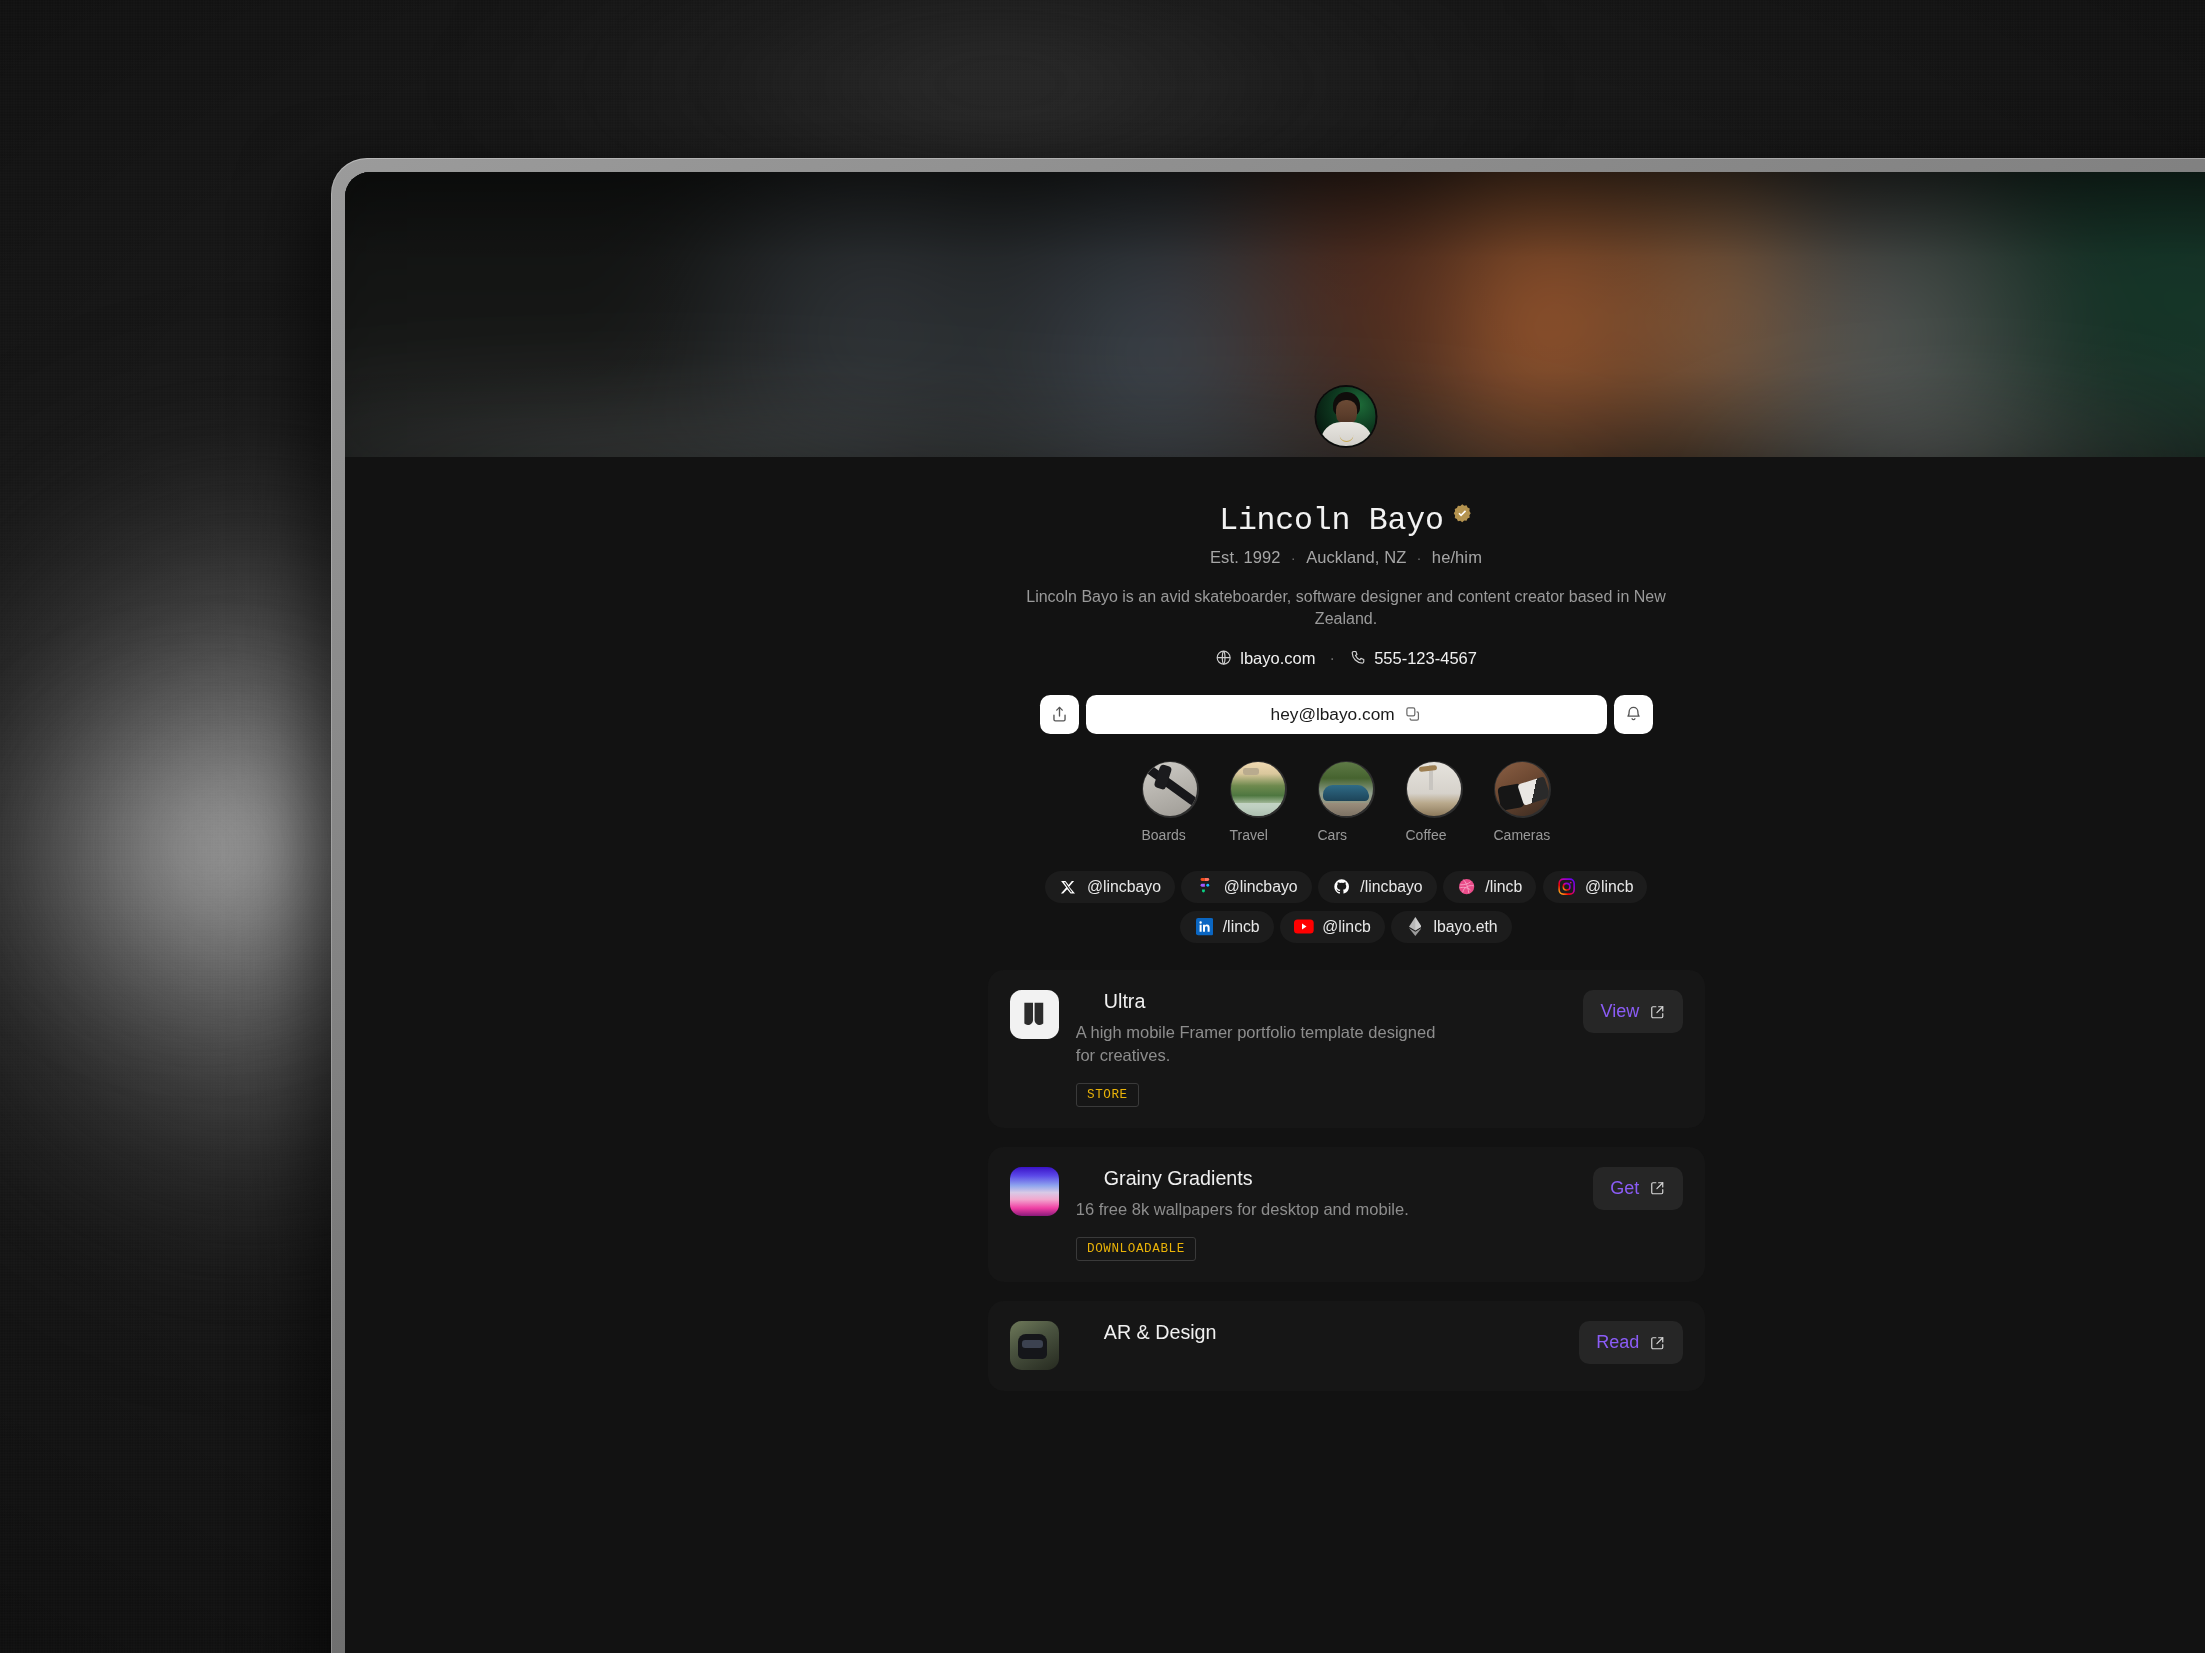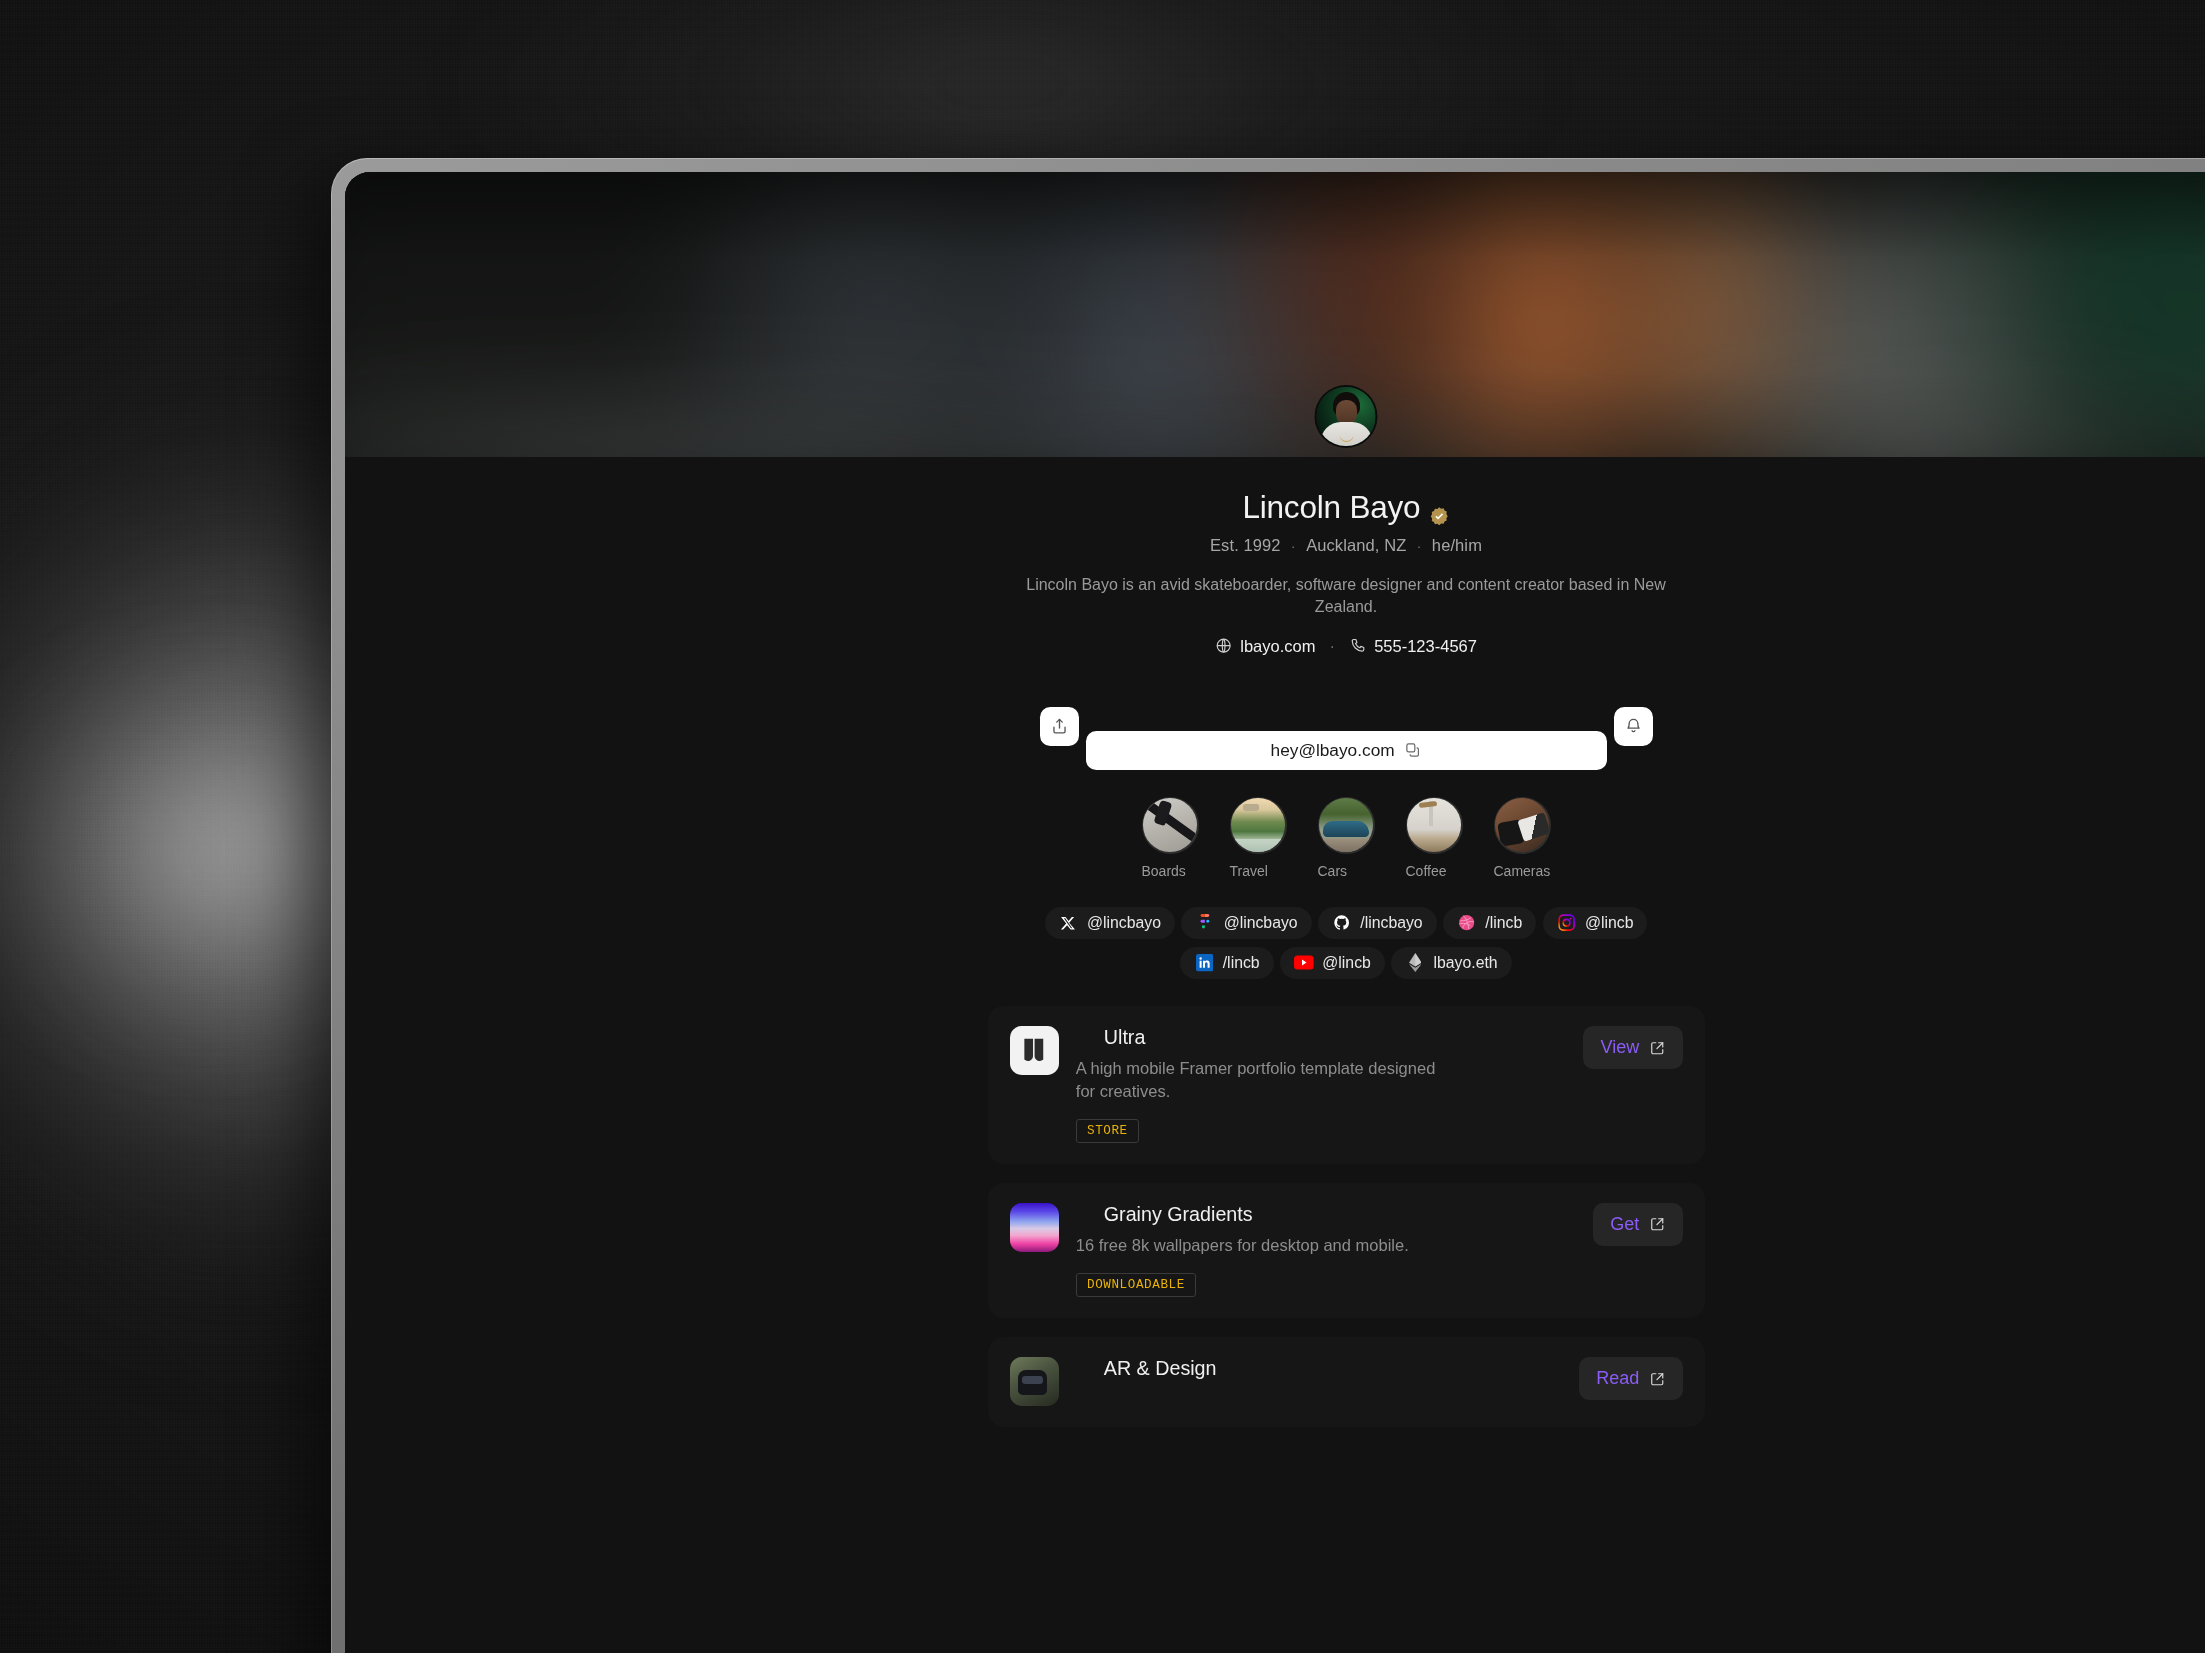--- a/index.html
+++ b/index.html
@@ -203,22 +203,22 @@
   .avatar .chain {
     position: absolute;
     left: 50%; bottom: 3.2px; transform: translateX(-50%);
     width: 14px; height: 12.6px;
     border-bottom: 1.6px solid #c9a94e;
     border-radius: 0 0 7.9px 7.9px;
   }
 
   
   .name-row {
-    margin-top: 32px;
-    display: flex; align-items: flex-end; gap: 8.7px;
+    margin-top: 46px;
+    display: flex; align-items: flex-start; gap: 8.7px; font-family: Liberation Mono, monospace;
   }
   .name {
     font-size: 31.5px;
     color: #f2f2f2;
     font-weight: 400;
     letter-spacing: -0.2px;
   }
   .verified {
     width: 20.5px; height: 20.5px;
     position: relative; display: block;
@@ -262,21 +262,20 @@
     background: #fff;
     display: flex; align-items: center; justify-content: center;
     cursor: pointer;
   }
   .email-pill {
     width: 521px; height: 39px;
     border-radius: 10.2px;
     background: #fff;
     display: flex; align-items: center; justify-content: center; gap: 9.5px;
     cursor: pointer;
-    margin-top: 48px;
   }
   .email-pill .txt { font-size: 17.3px; color: #1a1a1a; font-weight: 400; }
 
   
   .stories {
     margin-top: 27px;
     display: flex; gap: 31px;
   }
   .story { display: flex; flex-direction: column; gap: 9.5px; cursor: pointer; }
   .story .ring {

